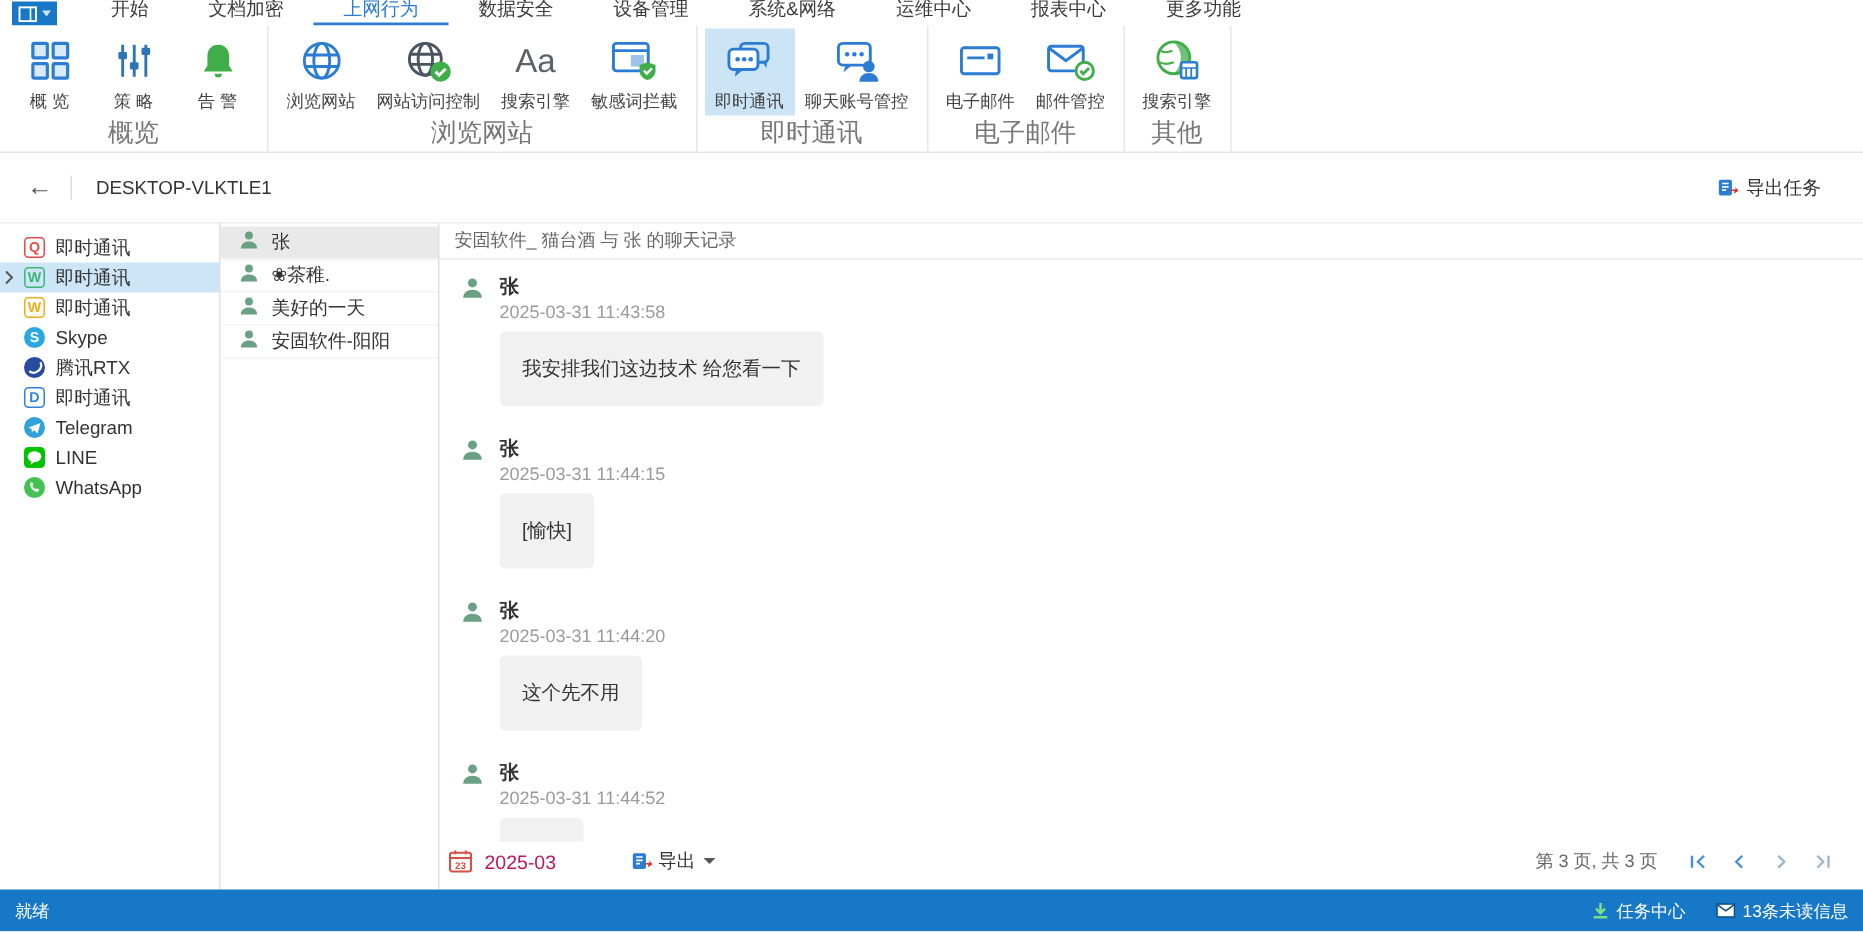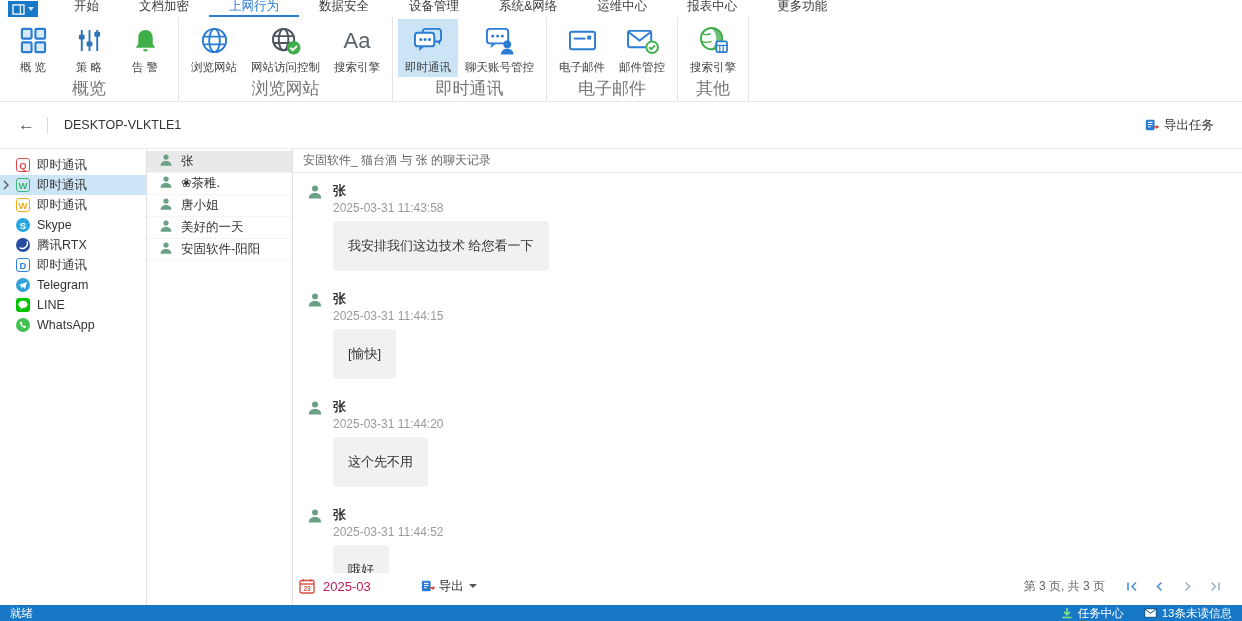--- a/index.html
+++ b/index.html
@@ -56,21 +56,21 @@
   .month{font-size:13px;color:#be185d;cursor:pointer;}
   .exp{display:flex;align-items:center;gap:4px;font-size:12.5px;color:#333;margin-left:42px;cursor:pointer;}
   .dcaret{width:0;height:0;border-left:4px solid transparent;border-right:4px solid transparent;border-top:4px solid #555;margin-left:1px;}
   .fspacer{flex:1;}
   .pageinfo{font-size:12px;color:#666;margin-right:12px;}
   .pager{display:flex;gap:15px;align-items:center;margin-right:4px;}
   .pgbtn{cursor:pointer;display:flex;}
   .pg-on{color:#4a90d9;}
   .pg-off{color:#9fb6c9;}
   
-  .statusbar{height:16px;background:#1778c8;color:#fff;display:flex;align-items:center;font-size:11.5px;padding:0 10px;gap:20px;flex:0 0 auto;}
+  .statusbar{height:28px;background:#1778c8;color:#fff;display:flex;align-items:center;font-size:11.5px;padding:0 10px;gap:20px;flex:0 0 auto;}
   .sb-left{margin-right:auto;}
   .sb-item{display:flex;align-items:center;gap:5px;cursor:pointer;}
 </style>
 </head>
 <body>
 
 <div class="app">
 
   <div class="tabbar">
     <div class="appbtn">
@@ -164,20 +164,32 @@
                 <path d="M21 22.5 l2.5 2.5 4.5 -4.5" stroke="#fff" stroke-width="2" fill="none"></path>
               </svg>
             </span>
           <span class="rlabel">网站访问控制</span>
         </div>
         <div class="rbtn">
           <span class="ric">
               <span class="aa">Aa</span>
             </span>
           <span class="rlabel">搜索引擎</span>
+        </div>
+        <div class="rbtn">
+          <span class="ric">
+              <svg width="31" height="29" viewBox="0 0 32 30">
+                <rect x="2" y="3" width="24" height="19" rx="2" fill="#fff" stroke="#2b7cd3" stroke-width="2"></rect>
+                <path d="M2 8 h24" stroke="#2b7cd3" stroke-width="2"></path>
+                <rect x="14" y="11" width="9" height="8" fill="#9dc3e6"></rect>
+                <path d="M25.5 16 l5.5 2 v4 c0 3 -2.4 5.2 -5.5 6.3 c-3.1 -1.1 -5.5 -3.3 -5.5 -6.3 v-4 z" fill="#3fae49"></path>
+                <path d="M23 21.8 l2 2 3.5 -3.5" stroke="#fff" stroke-width="1.6" fill="none"></path>
+              </svg>
+            </span>
+          <span class="rlabel">敏感词拦截</span>
         </div>
       </div>
       <div class="glabel">浏览网站</div>
     </div>
 
     <div class="rgroup">
       <div class="rbtns">
         <div class="rbtn active">
           <span class="ric">
               <svg width="31" height="29" viewBox="0 0 32 30">
@@ -343,27 +355,20 @@
               <path d="M1.8 14.5 c0-3.6 2.8-5.4 6.2-5.4 s6.2 1.8 6.2 5.4 z" fill="#6aa083"></path>
             </svg></span>
         <span>张</span>
       </div>
       <div class="crow">
         <span><svg width="14" height="14" viewBox="0 0 16 16">
               <circle cx="8" cy="4.6" r="3" fill="#6aa083"></circle>
               <path d="M1.8 14.5 c0-3.6 2.8-5.4 6.2-5.4 s6.2 1.8 6.2 5.4 z" fill="#6aa083"></path>
             </svg></span>
         <span>❀茶稚.</span>
-      </div>
-      <div class="crow">
-        <span><svg width="14" height="14" viewBox="0 0 16 16">
-              <circle cx="8" cy="4.6" r="3" fill="#6aa083"></circle>
-              <path d="M1.8 14.5 c0-3.6 2.8-5.4 6.2-5.4 s6.2 1.8 6.2 5.4 z" fill="#6aa083"></path>
-            </svg></span>
-        <span>唐小姐</span>
       </div>
       <div class="crow">
         <span><svg width="14" height="14" viewBox="0 0 16 16">
               <circle cx="8" cy="4.6" r="3" fill="#6aa083"></circle>
               <path d="M1.8 14.5 c0-3.6 2.8-5.4 6.2-5.4 s6.2 1.8 6.2 5.4 z" fill="#6aa083"></path>
             </svg></span>
         <span>美好的一天</span>
       </div>
       <div class="crow">
         <span><svg width="14" height="14" viewBox="0 0 16 16">

